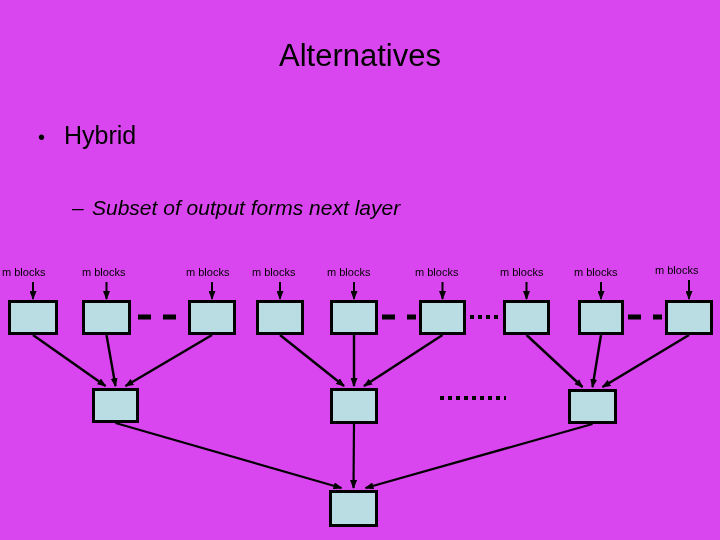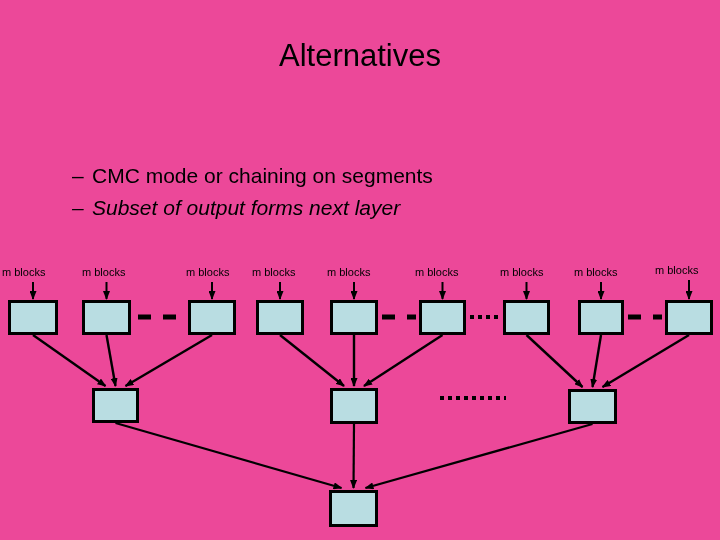--- a/index.html
+++ b/index.html
@@ -4,21 +4,21 @@
 <style>
   html, body {
     margin: 0;
     padding: 0;
     background: #ffffff;
   }
   #slide {
     position: relative;
     width: 720px;
     height: 540px;
-    background: #ec4899;
+    background: #d946ef;
     overflow: hidden;
     font-family: "Liberation Sans", sans-serif;
     color: #000000;
   }
   #slide-title {
     position: absolute;
     left: 0;
     top: 38px;
     width: 720px;
     text-align: center;
@@ -86,24 +86,24 @@
     overflow: visible;
   }
 </style>
 </head>
 <body>
 
 <div id="slide">
 
   <div id="slide-title">Alternatives</div>
 
+  <div class="bullet-l1">
+    <span class="dot">•</span><span>Hybrid</span>
+  </div>
 
-  <div class="bullet-l2" id="sub1">
-    <span class="dash">–</span><span>CMC mode or chaining on segments</span>
-  </div>
 
   <div class="bullet-l2" id="sub2">
     <span class="dash">–</span><span>Subset of output forms next layer</span>
   </div>
 
   <div id="diagram">
     <svg class="wires" id="wire-layer" viewBox="0 0 720 540">
       <defs>
         <marker id="arrowhead" markerWidth="9" markerHeight="7" refX="8" refY="3.5" orient="auto" markerUnits="userSpaceOnUse">
           <polygon points="0 0, 9 3.5, 0 7" fill="#000000"></polygon>

